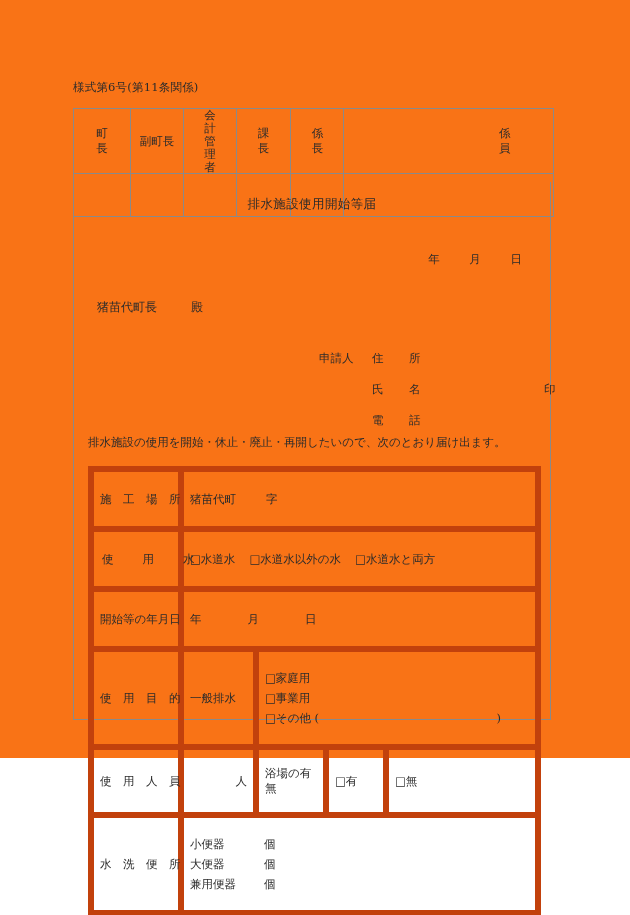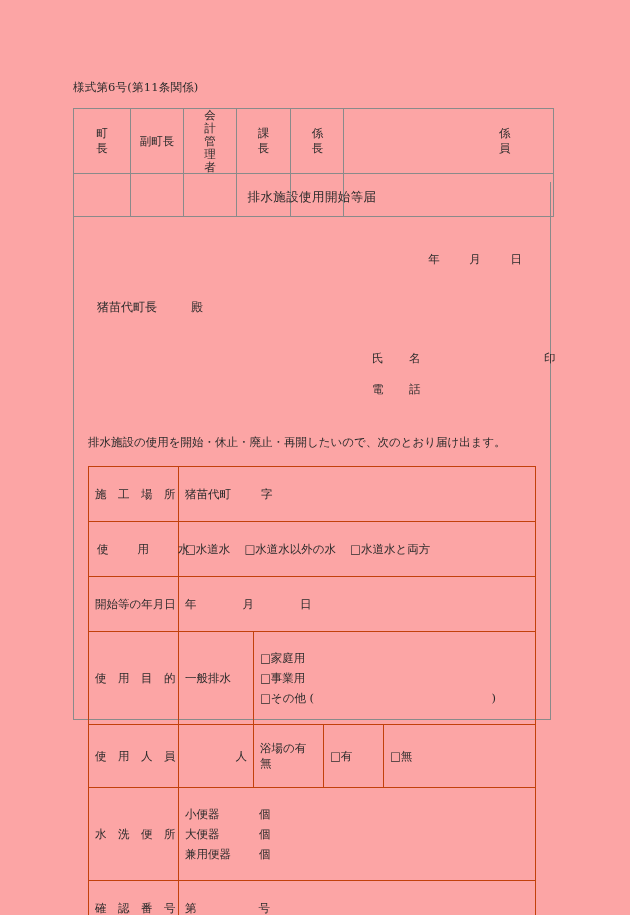--- a/index.html
+++ b/index.html
@@ -13,22 +13,22 @@
     position: relative;
     font-family: "DejaVu Serif", "Liberation Serif", serif;
     color: #2b2b2b;
     overflow: hidden;
   }
 
   .page {
     position: absolute;
     left: 0; top: 0;
     width: 630px;
-    height: 915px;
-    background: #fca5a5;
+    height: 758px;
+    background: #f97316;
   }
 
   
   .form-no {
     position: absolute;
     left: 73px;
     top: 80px;
     font-size: 11.5px;
     letter-spacing: 0.2px;
     white-space: nowrap;
@@ -82,21 +82,21 @@
     width: 478px;
     height: 538px;
     border: 1px solid #8a8a8a;
     border-top: none;
     box-sizing: border-box;
   }
 
   .doc-title {
     position: absolute;
     left: 0;
-    top: 7px;
+    top: 14px;
     width: 100%;
     text-align: center;
     font-size: 12.5px;
     letter-spacing: 0.4px;
   }
 
   .date-line {
     position: absolute;
     right: 28px;
     top: 70px;
@@ -149,21 +149,21 @@
   .detail-table {
     position: absolute;
     left: 88px;
     top: 466px;
     width: 447px;
     border-collapse: collapse;
     table-layout: fixed;
     font-size: 11.5px;
   }
   .detail-table td {
-    border: 1px solid #c2410c;
+    border: 6px solid #c2410c;
     padding: 16px 6px;
     vertical-align: middle;
     height: 22px;
   }
   .lbl {
     text-align: center;
     white-space: nowrap;
   }
   .lbl .sp6 {
     display: inline-block;
@@ -246,20 +246,23 @@
       <span class="m">月</span>
       <span class="d">日</span>
     </div>
 
     <div class="addressee">
       <span>猪苗代町長</span><span class="hon">殿</span>
     </div>
 
     <div class="applicant">
       <div class="row">
+        <span class="tag">申請人</span><span class="fld">住　所</span>
+      </div>
+      <div class="row">
         <span class="tag"></span><span class="fld">氏　名</span><span class="seal">印</span>
       </div>
       <div class="row">
         <span class="tag"></span><span class="fld">電　話</span>
       </div>
     </div>
 
     <div class="statement">排水施設の使用を開始・休止・廃止・再開したいので、次のとおり届け出ます。</div>
 
   </div>

